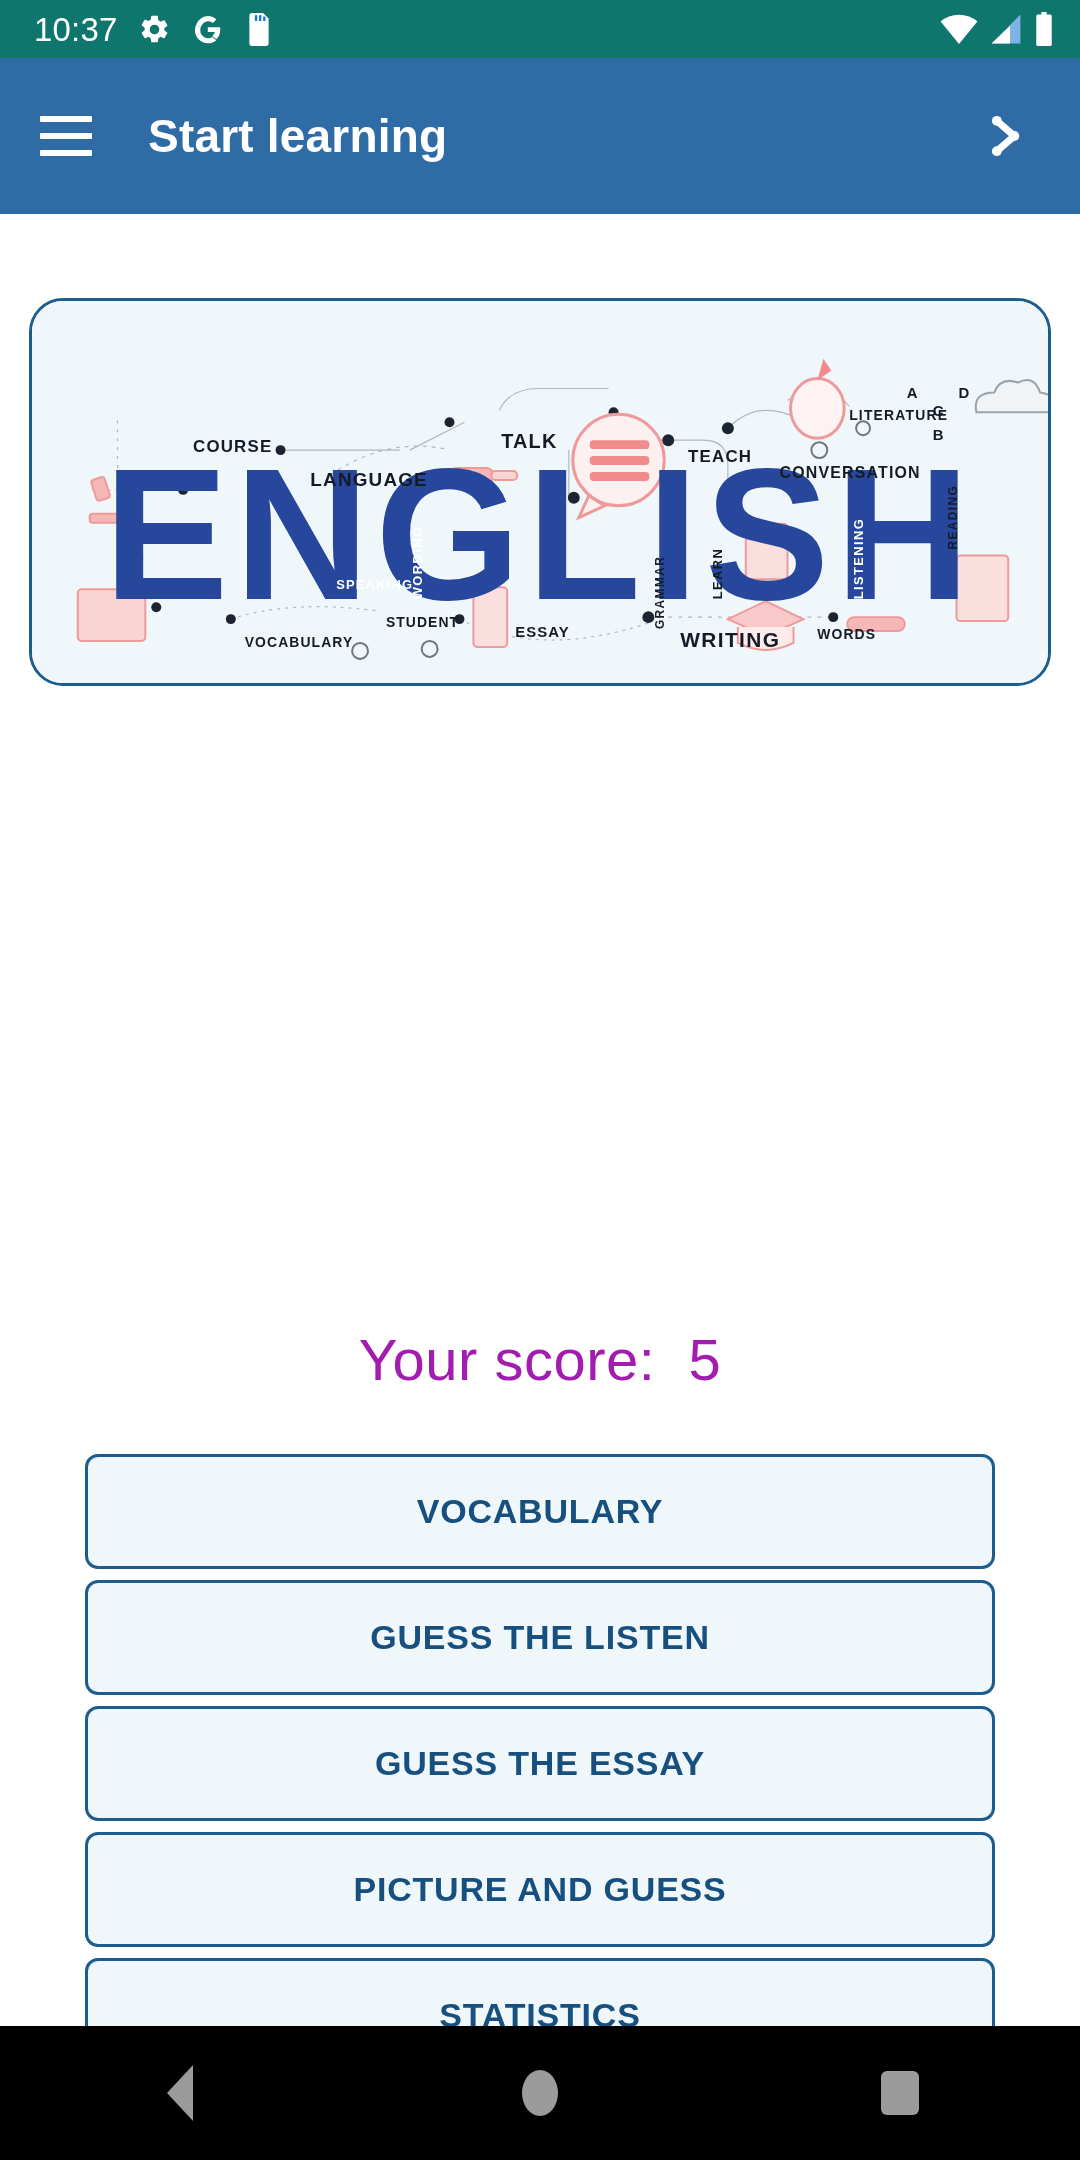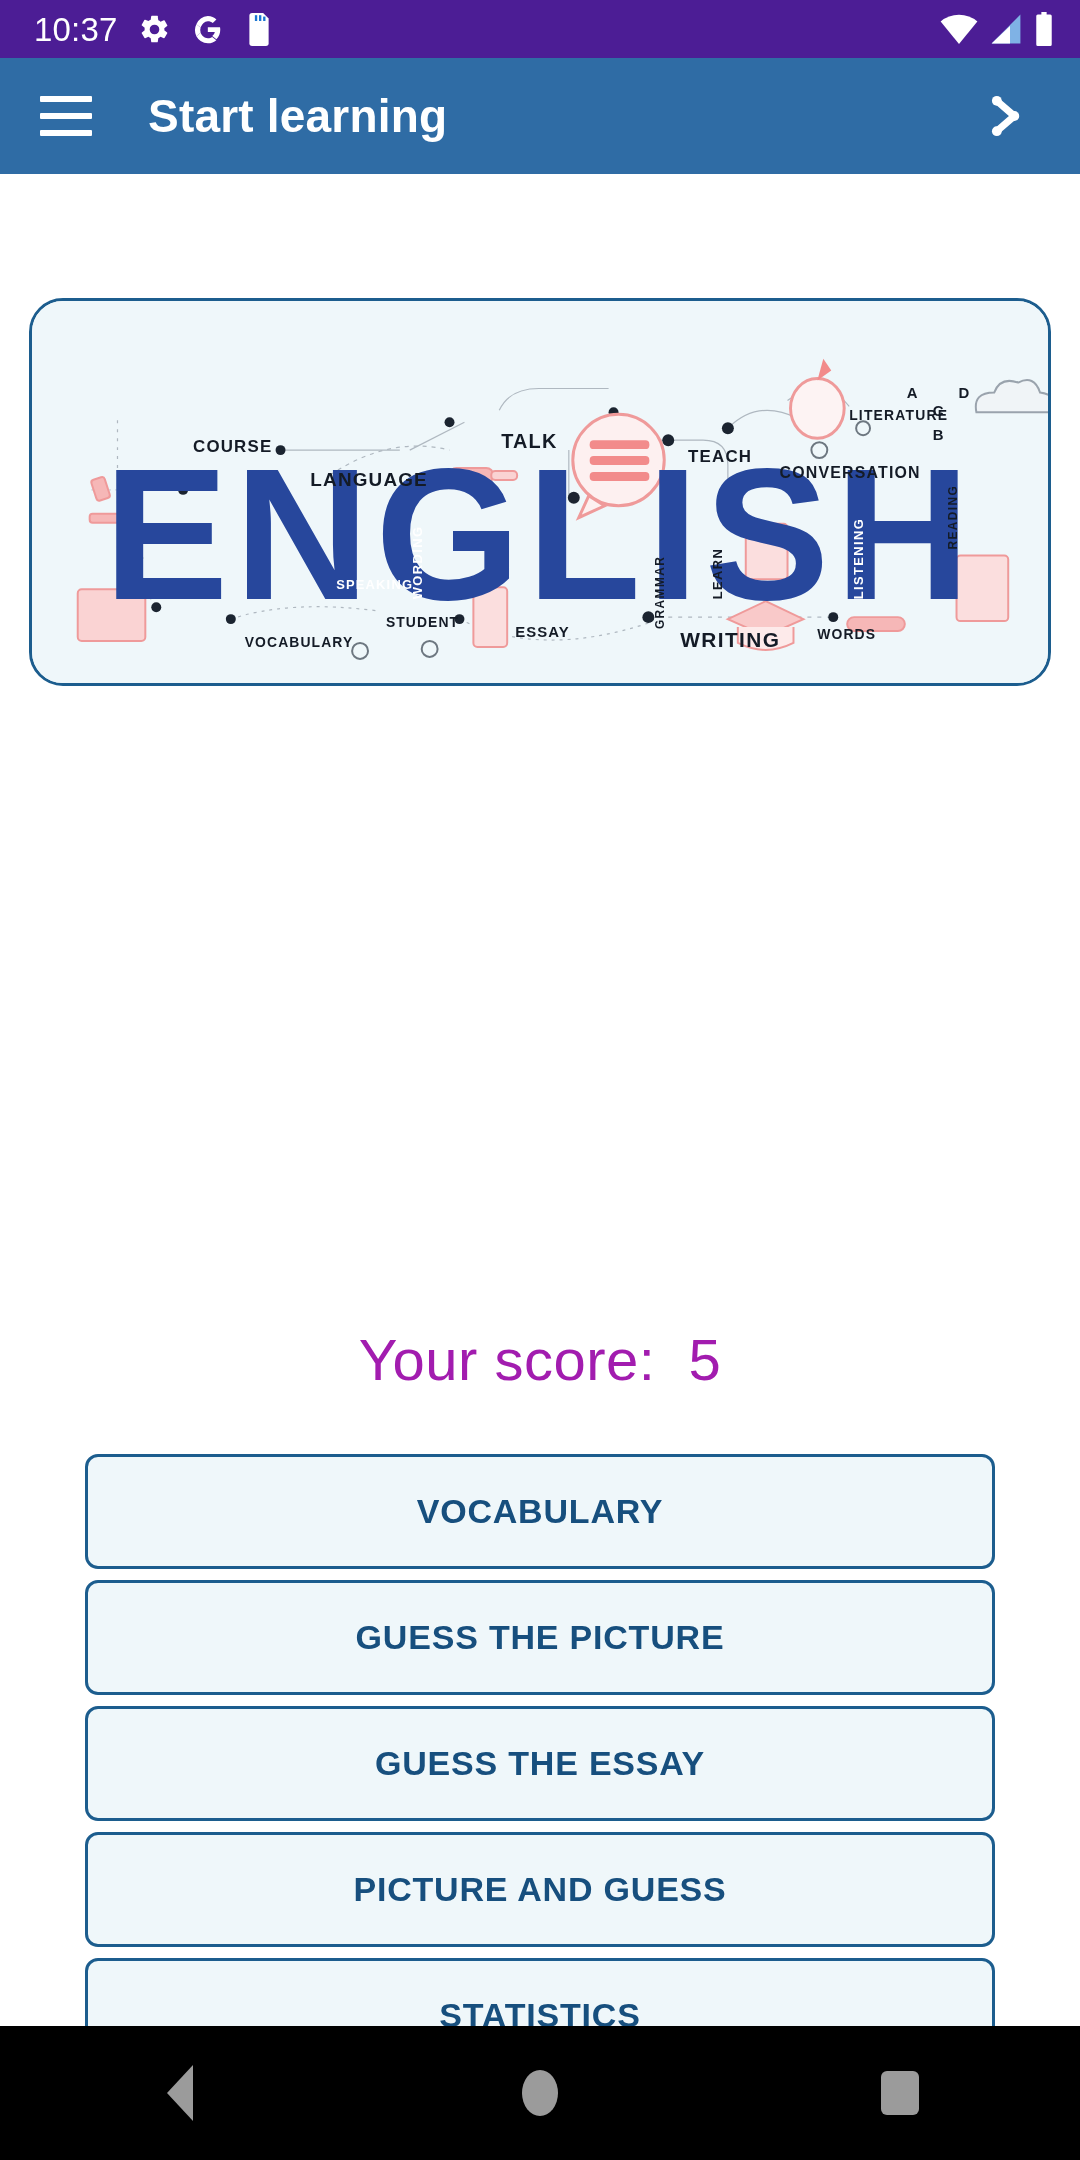--- a/index.html
+++ b/index.html
@@ -8,36 +8,36 @@
     background: #ffffff;
     font-family: "Liberation Sans", sans-serif;
     overflow: hidden;
   }
   #app { position: relative; width: 1080px; height: 2160px; background: #ffffff; }
 
   
   .status-bar {
     position: absolute; top: 0; left: 0;
     width: 1080px; height: 58px;
-    background: #4c1d95;
+    background: #0f766e;
     display: flex; align-items: center;
     padding: 0 26px 0 34px;
   }
   .status-left { display: flex; align-items: center; gap: 20px; }
   .status-time {
     color: #ffffff; font-size: 33px; font-weight: 400;
     letter-spacing: 0.2px; line-height: 1;
   }
   .status-right { margin-left: auto; display: flex; align-items: center; gap: 10px; }
   .sb-icon { display: block; }
 
   
   .app-bar {
     position: absolute; top: 58px; left: 0;
-    width: 1080px; height: 116px;
+    width: 1080px; height: 156px;
     background: #2f6ca5;
     display: flex; align-items: center;
     padding: 0 38px 0 40px;
   }
   .hamburger { width: 52px; height: 40px; display: flex; flex-direction: column;
                justify-content: space-between; cursor: pointer; }
   .hamburger span { display: block; height: 6px; width: 100%; background: #fff; border-radius: 1px; }
   .app-title {
     color: #ffffff; font-size: 46px; font-weight: 700;
     margin-left: 56px; letter-spacing: 0.2px; white-space: nowrap;
@@ -271,21 +271,21 @@
         </g>
       </svg>
     </div>
 
     <div class="score-row">
       <span class="score-text">Your score:  5</span>
     </div>
 
     <div class="btn-list">
       <button class="menu-btn">VOCABULARY</button>
-      <button class="menu-btn">GUESS THE PICTURE</button>
+      <button class="menu-btn">GUESS THE LISTEN</button>
       <button class="menu-btn">GUESS THE ESSAY</button>
       <button class="menu-btn">PICTURE AND GUESS</button>
       <button class="menu-btn">STATISTICS</button>
     </div>
   </div>
 
   <div class="nav-bar">
     <div class="nav-btn">
       <div class="nav-back"></div>
     </div>

